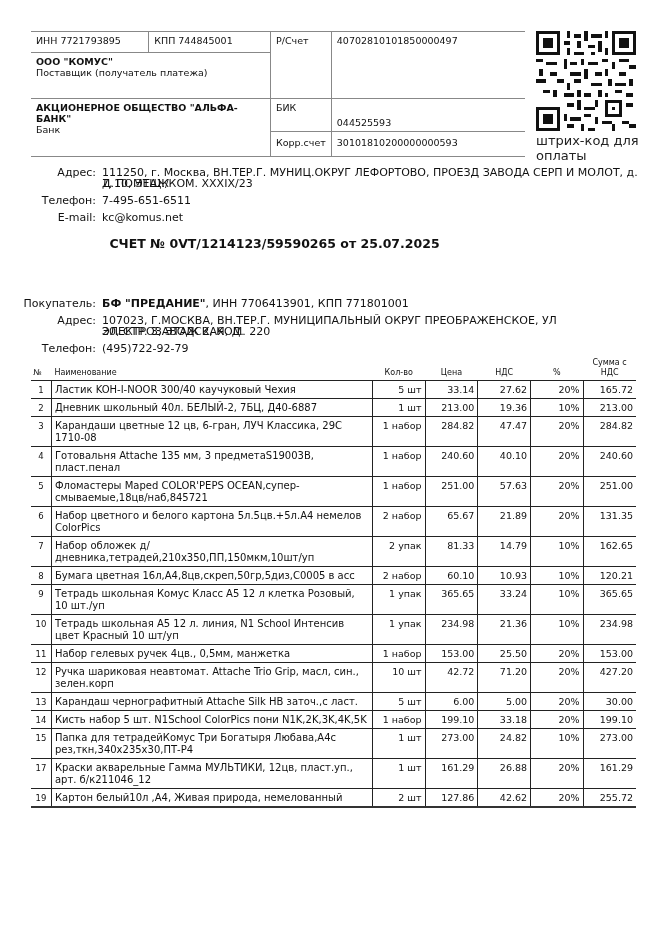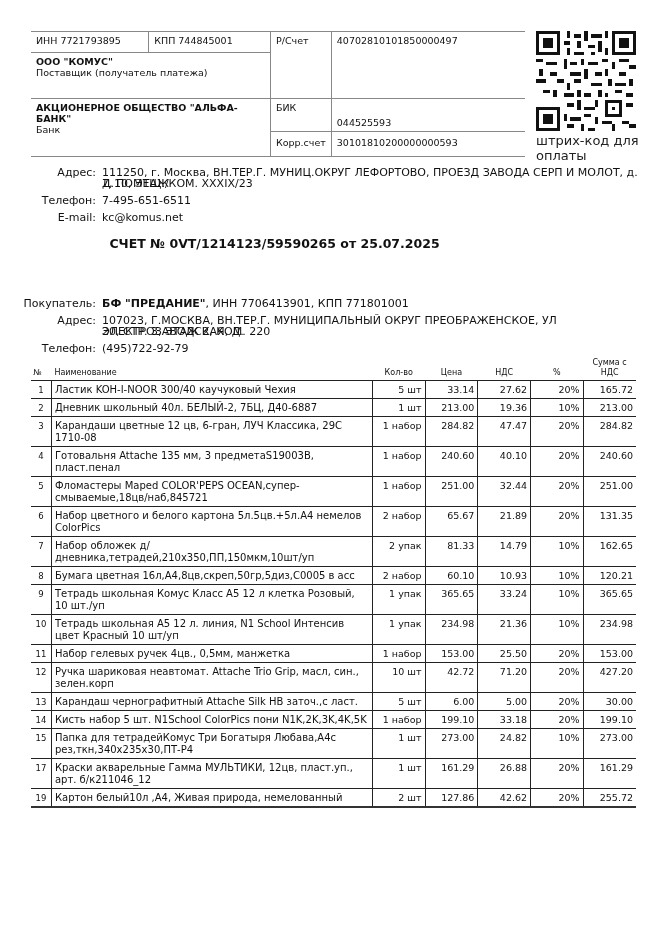--- a/index.html
+++ b/index.html
@@ -220,21 +220,21 @@
         <td>240.60</td>
         <td>40.10</td>
         <td>20%</td>
         <td class="last">240.60</td>
       </tr>
       <tr>
         <td class="num">5</td>
         <td class="name">Фломастеры Maped COLOR'PEPS OCEAN,супер-смываемые,18цв/наб,845721</td>
         <td>1 набор</td>
         <td>251.00</td>
-        <td>32.44</td>
+        <td>57.63</td>
         <td>20%</td>
         <td class="last">251.00</td>
       </tr>
       <tr>
         <td class="num">6</td>
         <td class="name">Набор цветного и белого картона  5л.5цв.+5л.А4 немелов ColorPics</td>
         <td>2 набор</td>
         <td>65.67</td>
         <td>21.89</td>
         <td>20%</td>

